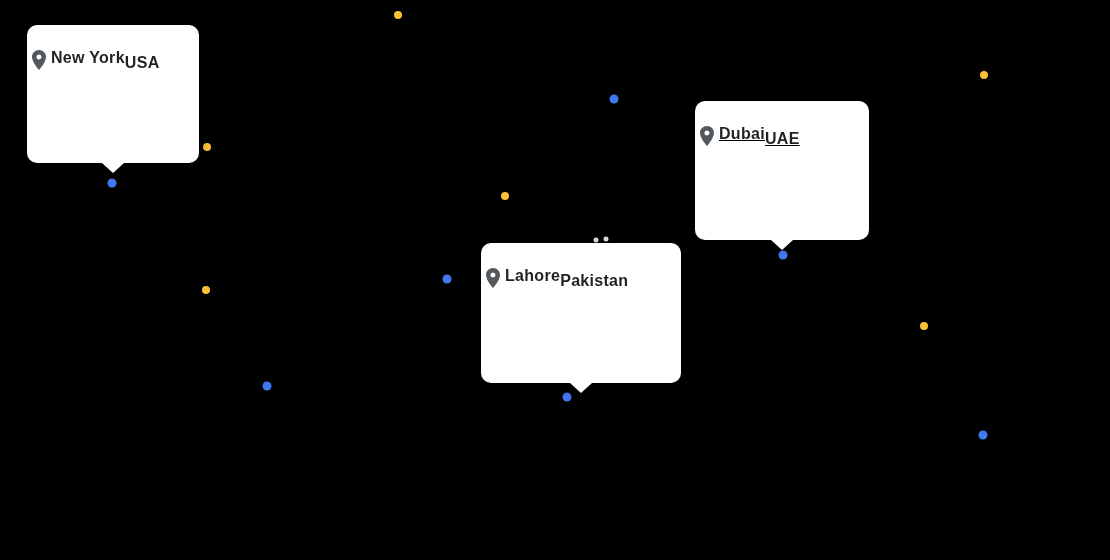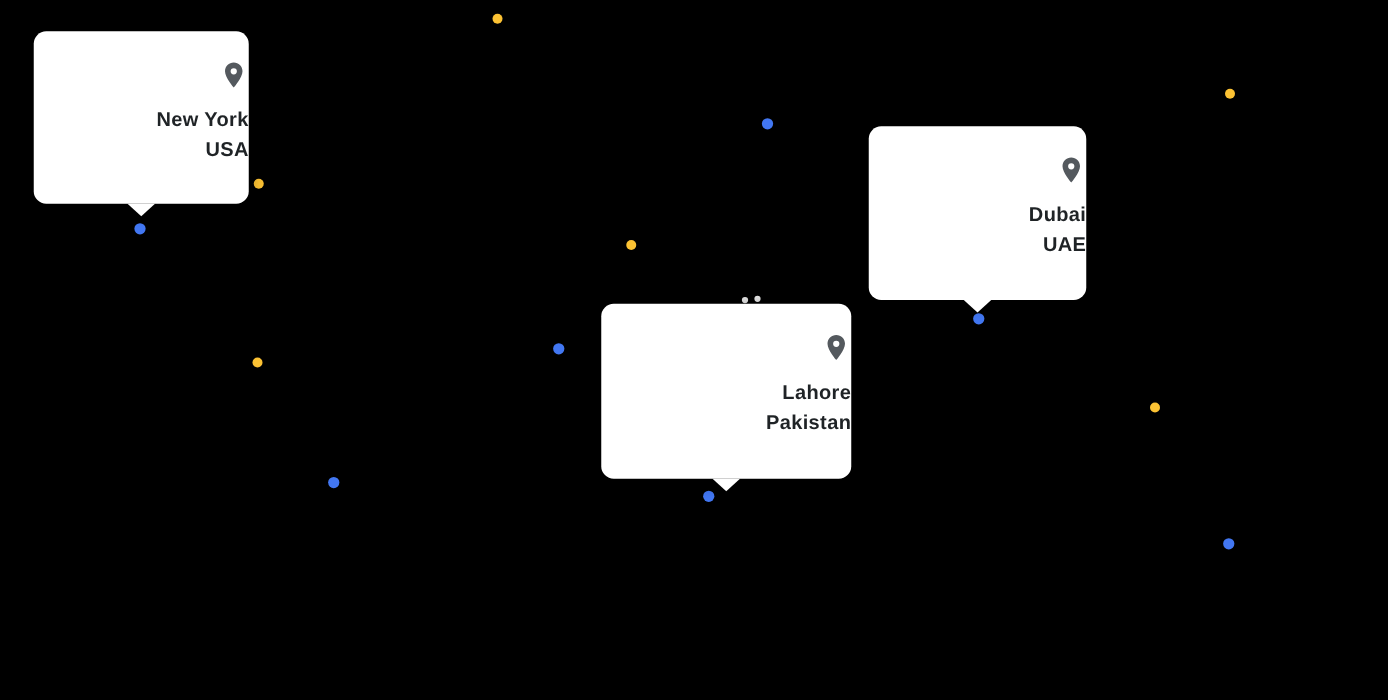--- a/index.html
+++ b/index.html
@@ -35,22 +35,22 @@
     background: var(--speck, #ffffff);
     transform: translate(-50%, -50%);
     opacity: .9;
   }
   .tooltip-card {
     position: absolute;
     background: var(--card, #ffffff);
     border-radius: 10px;
     box-shadow: 0 3px 14px rgba(0,0,0,0.35);
     display: flex;
-    flex-direction: column;
-    align-items: flex-end;
+    flex-direction: row;
+    align-items: flex-start;
     justify-content: flex-start;
     padding-top: 23px;
     box-sizing: border-box;
   }
   .tooltip-card::after {
     content: "";
     position: absolute;
     left: 50%;
     bottom: -10px;
     transform: translateX(-50%);
@@ -104,21 +104,21 @@
     <div class="tooltip-card" style="left: 27px; top: 25px; width: 172px; height: 138px;">
       <span class="pin-wrap">
         <svg viewBox="0 0 24 24" xmlns="http://www.w3.org/2000/svg">
           <path d="M12 2c-3.87 0-7 3.13-7 7 0 5.25 7 13 7 13s7-7.75 7-13c0-3.87-3.13-7-7-7zm0 9.5a2.5 2.5 0 1 1 0-5 2.5 2.5 0 0 1 0 5z"></path>
         </svg>
       </span>
       <div class="city">New York</div>
       <div class="country">USA</div>
     </div>
     <div class="dot blue" style="left: 783px; top: 255px;"></div>
-    <div class="tooltip-card" style="left: 695px; top: 101px; width: 174px; height: 139px;">
+    <div class="tooltip-card" style="left: 695px; top: 101px; width: 174px; height: 139px; text-decoration: underline;">
       <span class="pin-wrap">
         <svg viewBox="0 0 24 24" xmlns="http://www.w3.org/2000/svg">
           <path d="M12 2c-3.87 0-7 3.13-7 7 0 5.25 7 13 7 13s7-7.75 7-13c0-3.87-3.13-7-7-7zm0 9.5a2.5 2.5 0 1 1 0-5 2.5 2.5 0 0 1 0 5z"></path>
         </svg>
       </span>
       <div class="city">Dubai</div>
       <div class="country">UAE</div>
     </div>
     <div class="dot blue" style="left: 567px; top: 397px;"></div>
     <div class="tooltip-card" style="left: 481px; top: 243px; width: 200px; height: 140px;">

